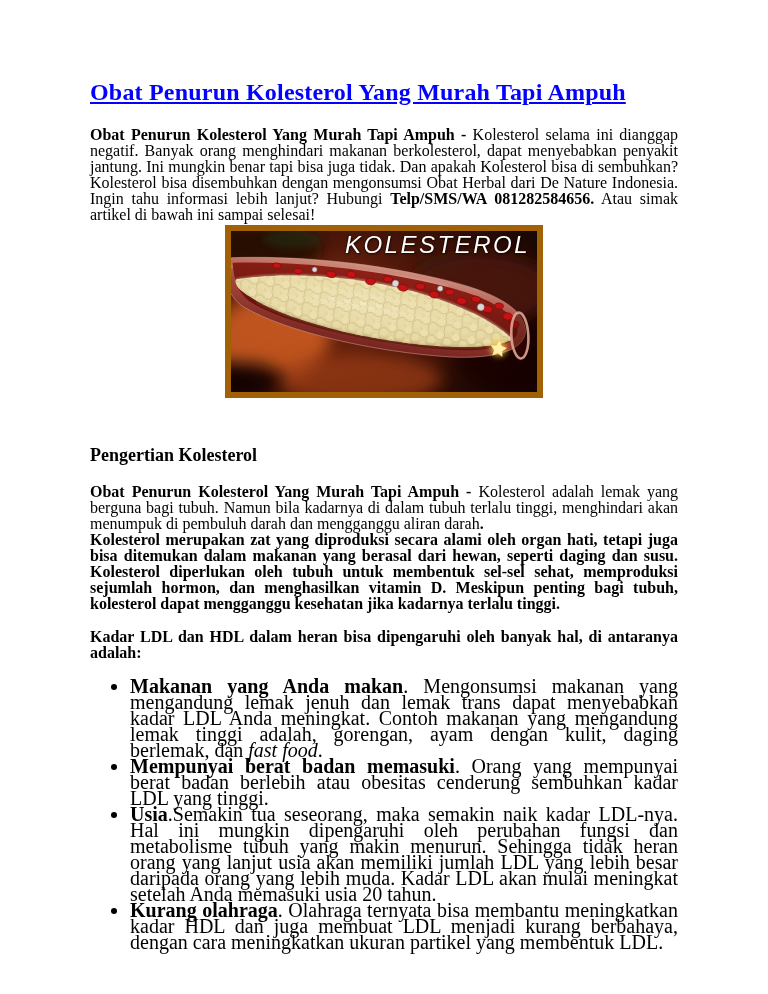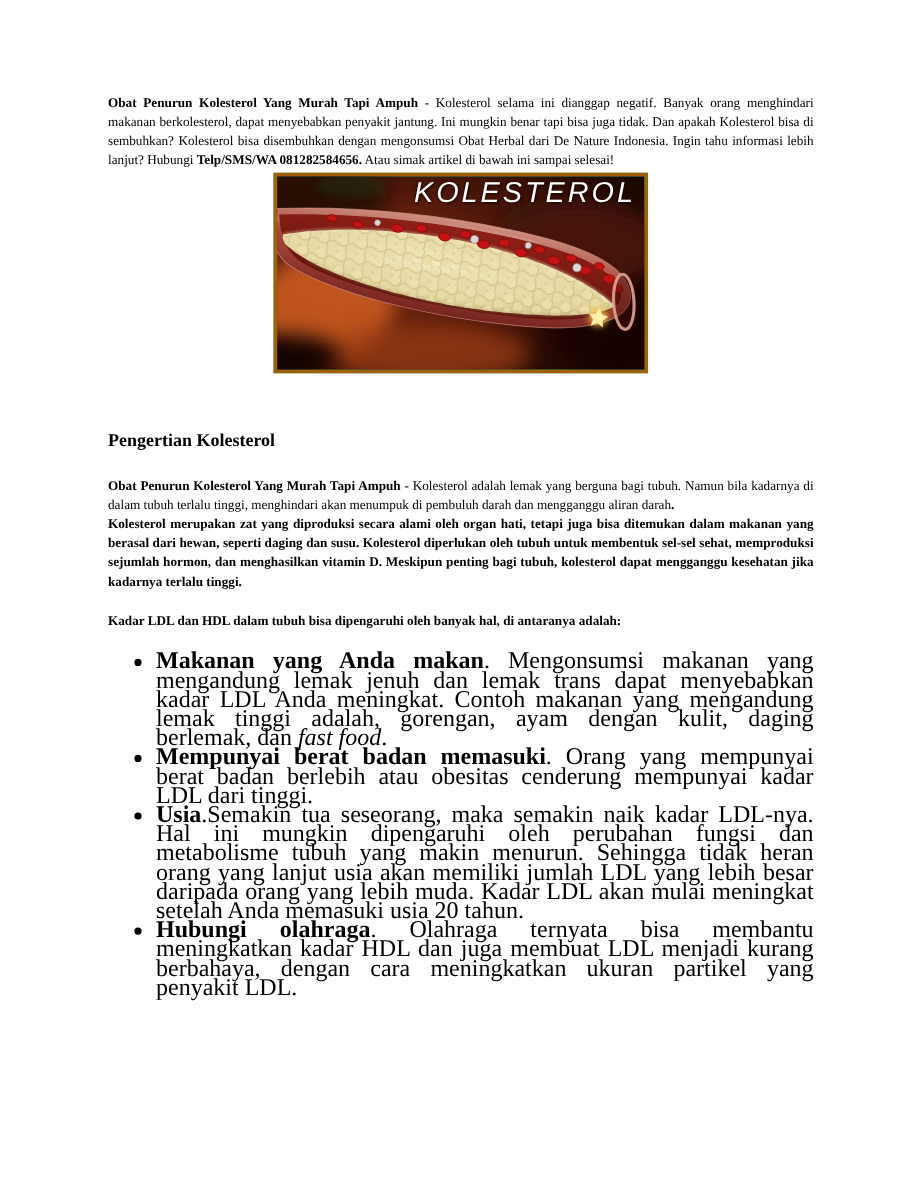--- a/index.html
+++ b/index.html
@@ -6,52 +6,53 @@
   body{width:768px;height:994px;overflow:hidden;}
   .page{
     position:relative;width:768px;height:994px;background:#fff;
     font-family:"Liberation Serif",serif;color:#000;
   }
   .content{padding:78px 90px 0 90px;}
   h1.doc-title{
     margin:0 0 21px 0;font-size:24px;line-height:28px;font-weight:bold;
     color:#0202fd;text-decoration:underline;letter-spacing:0.2px;
   }
-  p{margin:0;font-size:11px;line-height:16px;text-align:justify;}
+  p{margin:0;font-size:16px;line-height:16px;text-align:justify;}
   .b{font-weight:bold;}
   .i{font-style:italic;}
   figure.hero{
     margin:2px auto 0 auto;width:306px;height:161px;position:relative;
-    border:3px solid #a16207;padding:0;background:#0f766e;
+    border:6px solid #a16207;padding:0;background:#0f172a;
   }
   figure.hero svg{display:block;}
   figcaption.hero-label{
     position:absolute;top:0px;right:7px;
     font-family:"Liberation Sans",sans-serif;font-style:italic;font-weight:normal;
     font-size:24px;letter-spacing:2.5px;color:#ffffff;
     text-shadow:1px 1px 2px rgba(20,5,0,0.9), -1px 0 1px rgba(20,5,0,0.5);
   }
   h2.sec-heading{
-    margin:47px 0 19px 0;font-size:15px;line-height:20px;font-weight:bold;
+    margin:47px 0 19px 0;font-size:18px;line-height:20px;font-weight:bold;
   }
   h3.sub-heading{
     margin:17px 0 18px 0;font-size:14.5px;line-height:16px;font-weight:bold;
     text-decoration:underline;
   }
   .p-tight{margin:0;}
   .p-gap{margin:0 0 17px 0;font-weight:bold;}
   ul.cause-list{margin:0;padding:0 0 0 40px;list-style:disc;}
   ul.cause-list li{margin:0;font-size:20px;line-height:16px;text-align:justify;}
 </style>
 </head>
 <body>
 
 <div class="page">
   <div class="content">
 
+    <h1 class="doc-title">Obat Penurun Kolesterol Yang Murah Tapi Ampuh</h1>
 
     <p class="p-tight"><span class="b">Obat Penurun Kolesterol Yang Murah Tapi Ampuh - </span><span>Kolesterol selama ini dianggap negatif. Banyak orang menghindari makanan berkolesterol, dapat menyebabkan penyakit jantung. Ini mungkin benar tapi bisa juga tidak. Dan apakah Kolesterol bisa di sembuhkan? Kolesterol bisa disembuhkan dengan mengonsumsi Obat Herbal dari De Nature Indonesia. Ingin tahu informasi lebih lanjut? Hubungi </span><span class="b">Telp/SMS/WA 081282584656.</span><span> Atau simak artikel di bawah ini sampai selesai!</span></p>
 
     <figure class="hero">
       <svg width="306" height="161" viewBox="0 0 306 161">
         <defs>
           <radialGradient id="bg" cx="25%" cy="45%" r="85%">
             <stop offset="0%" stop-color="#8a3414"></stop>
             <stop offset="45%" stop-color="#51180a"></stop>
             <stop offset="100%" stop-color="#190703"></stop>
@@ -144,23 +145,23 @@
       <figcaption class="hero-label">KOLESTEROL</figcaption>
     </figure>
 
     <h2 class="sec-heading">Pengertian Kolesterol</h2>
 
     <p class="p-tight"><span class="b">Obat Penurun Kolesterol Yang Murah Tapi Ampuh - </span><span>Kolesterol adalah lemak yang berguna bagi tubuh. Namun bila kadarnya di dalam tubuh terlalu tinggi, menghindari akan menumpuk di pembuluh darah dan mengganggu aliran darah</span><span class="b">.</span></p>
 
     <p class="p-gap">Kolesterol merupakan zat yang diproduksi secara alami oleh organ hati, tetapi juga bisa ditemukan dalam makanan yang berasal dari hewan, seperti daging dan susu. Kolesterol diperlukan oleh tubuh untuk membentuk sel-sel sehat, memproduksi sejumlah hormon, dan menghasilkan vitamin D. Meskipun penting bagi tubuh, kolesterol dapat mengganggu kesehatan jika kadarnya terlalu tinggi.</p>
 
 
-    <p class="p-gap">Kadar LDL dan HDL dalam tubuh bisa dipengaruhi oleh banyak hal, di antaranya adalah:</p>
+    <p class="p-gap">Kadar LDL dan HDL dalam heran bisa dipengaruhi oleh banyak hal, di antaranya adalah:</p>
 
     <ul class="cause-list">
       <li><span class="b">Makanan yang Anda makan</span><span>. Mengonsumsi makanan yang mengandung lemak jenuh dan lemak trans dapat menyebabkan kadar LDL Anda meningkat. Contoh makanan yang mengandung lemak tinggi adalah, gorengan, ayam dengan kulit, daging berlemak, dan </span><span class="i">fast food</span><span>.</span></li>
-      <li><span class="b">Mempunyai berat badan memasuki</span><span>. Orang yang mempunyai berat badan berlebih atau obesitas cenderung mempunyai kadar LDL dari tinggi.</span><span class="i"></span><span></span></li>
+      <li><span class="b">Mempunyai berat badan memasuki</span><span>. Orang yang mempunyai berat badan berlebih atau obesitas cenderung sembuhkan kadar LDL yang tinggi.</span><span class="i"></span><span></span></li>
       <li><span class="b">Usia</span><span>.Semakin tua seseorang, maka semakin naik kadar LDL-nya. Hal ini mungkin dipengaruhi oleh perubahan fungsi dan metabolisme tubuh yang makin menurun. Sehingga tidak heran orang yang lanjut usia akan memiliki jumlah LDL yang lebih besar daripada orang yang lebih muda. Kadar LDL akan mulai meningkat setelah Anda memasuki usia 20 tahun.</span><span class="i"></span><span></span></li>
-      <li><span class="b">Hubungi olahraga</span><span>. Olahraga ternyata bisa membantu meningkatkan kadar HDL dan juga membuat LDL menjadi kurang berbahaya, dengan cara meningkatkan ukuran partikel yang penyakit LDL.</span><span class="i"></span><span></span></li>
+      <li><span class="b">Kurang olahraga</span><span>. Olahraga ternyata bisa membantu meningkatkan kadar HDL dan juga membuat LDL menjadi kurang berbahaya, dengan cara meningkatkan ukuran partikel yang membentuk LDL.</span><span class="i"></span><span></span></li>
     </ul>
 
   </div>
 </div>
 
 </body></html>

